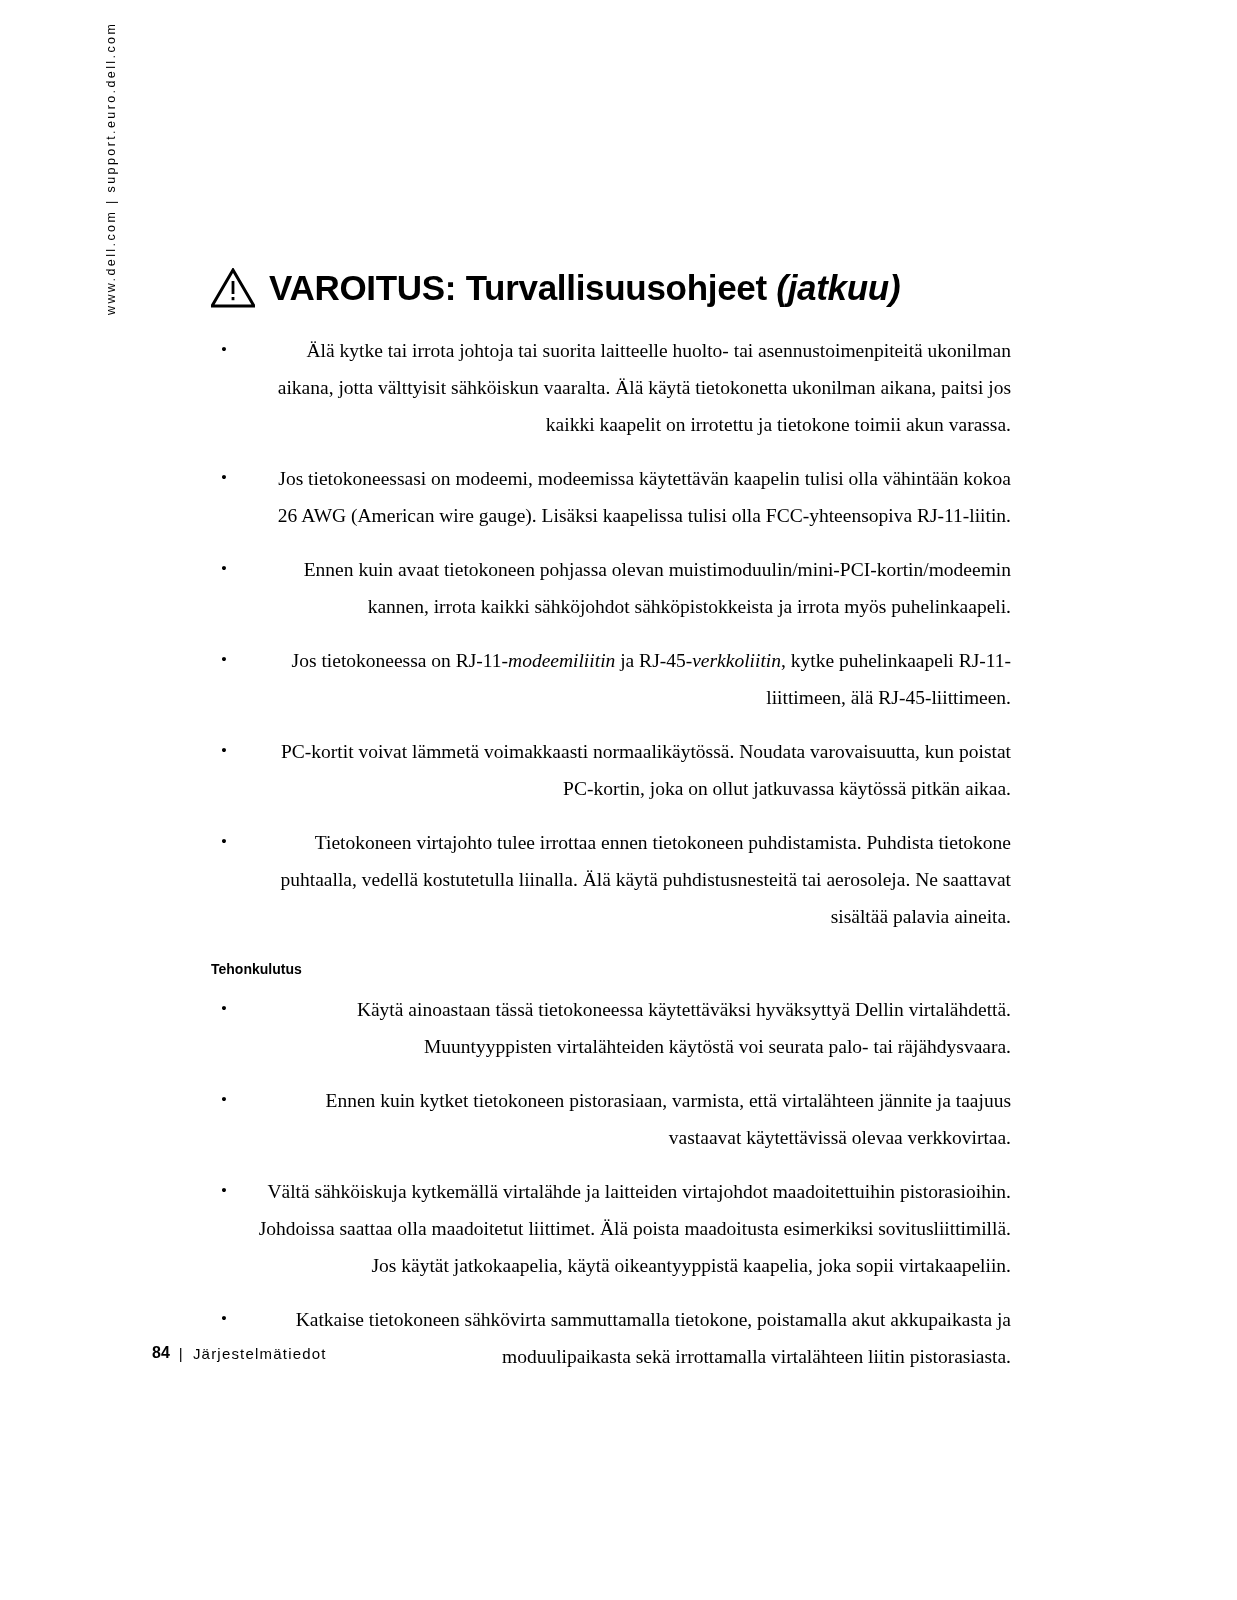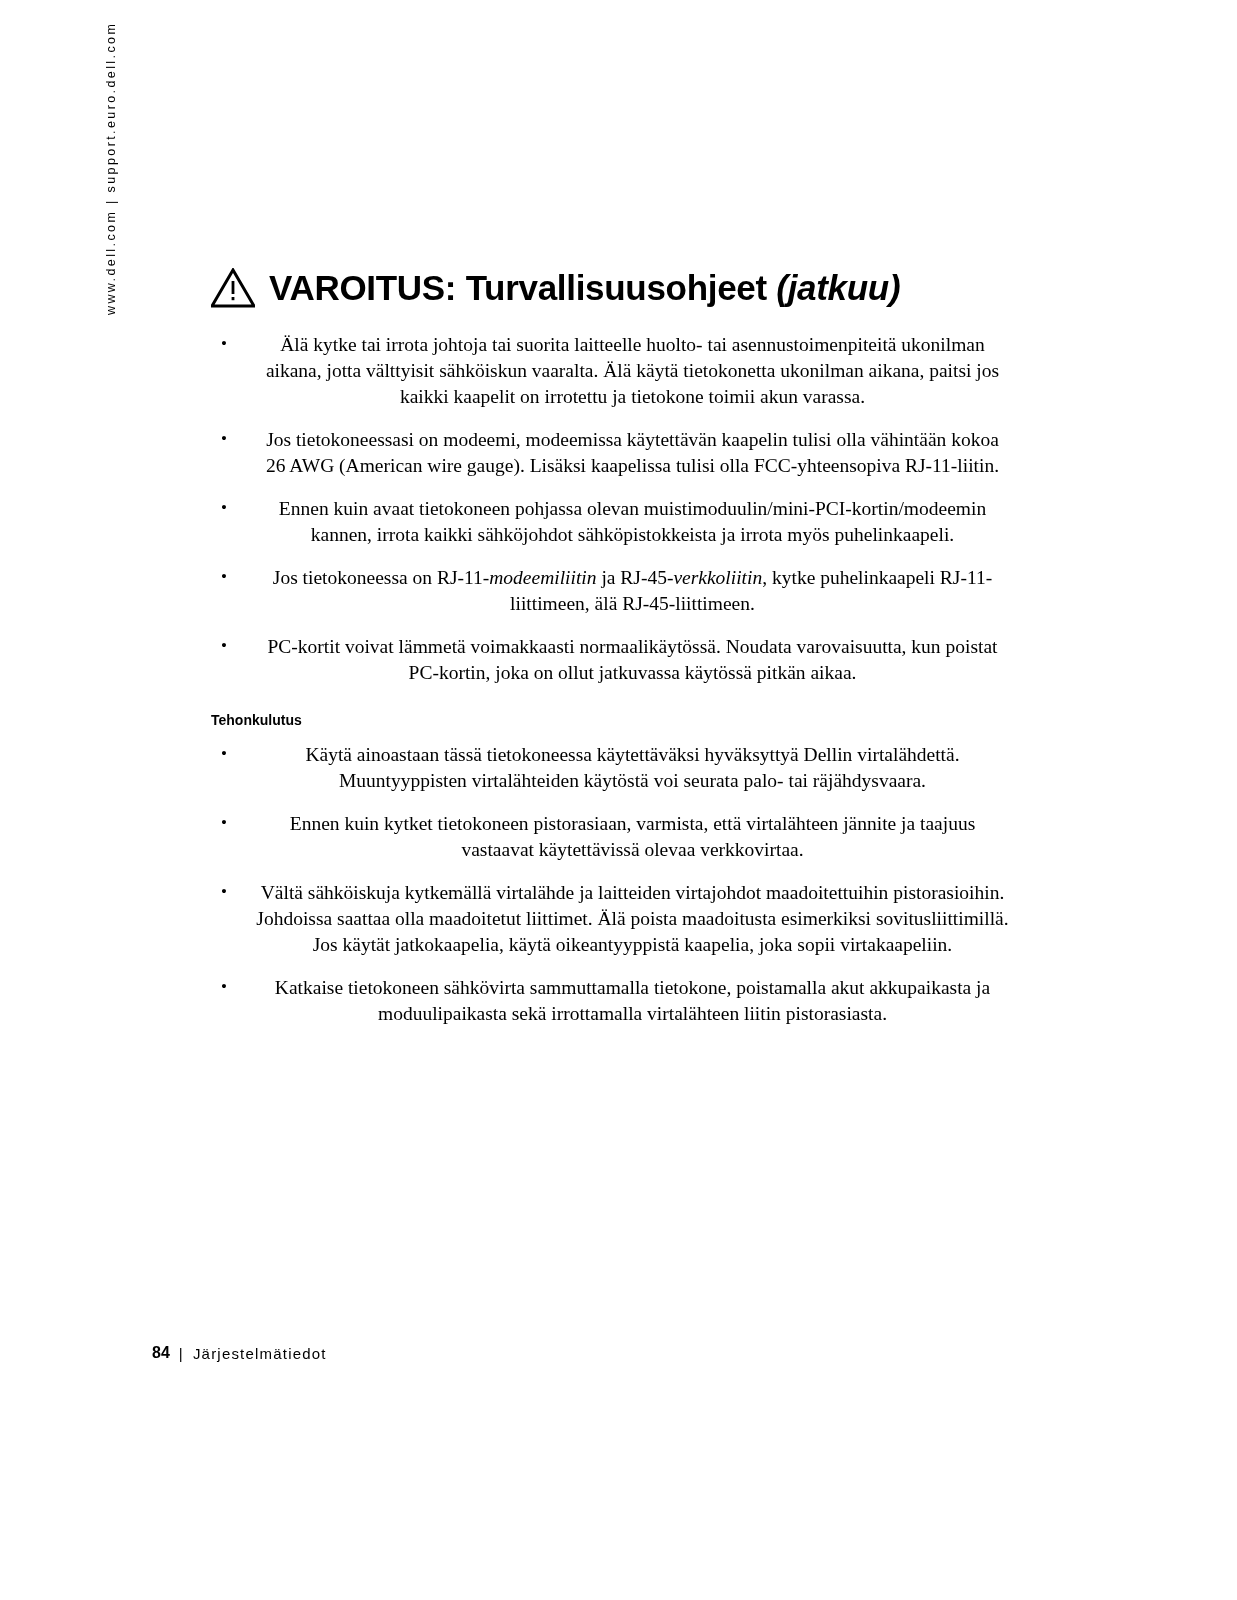--- a/index.html
+++ b/index.html
@@ -74,22 +74,22 @@
   ul.bullets {
     list-style: none;
     margin: 0;
     padding: 0;
   }
   ul.bullets > li {
     position: relative;
     padding-left: 43px;
     margin-bottom: 17px;
     font-size: 19.5px;
-    line-height: 26px;
-    text-align: center;
+    line-height: 37px;
+    text-align: right;
   }
   ul.bullets > li::before {
     content: "\2022";
     position: absolute;
     left: 10px;
     top: -1px;
     font-size: 17px;
   }
   .subhead {
     font-family: "Liberation Sans", sans-serif;
@@ -138,20 +138,21 @@
   </div>
 
   <div class="content">
 
     <ul class="bullets">
       <li>Älä kytke tai irrota johtoja tai suorita laitteelle huolto- tai asennustoimenpiteitä ukonilman aikana, jotta välttyisit sähköiskun vaaralta. Älä käytä tietokonetta ukonilman aikana, paitsi jos kaikki kaapelit on irrotettu ja tietokone toimii akun varassa.</li>
       <li>Jos tietokoneessasi on modeemi, modeemissa käytettävän kaapelin tulisi olla vähintään kokoa 26 AWG (American wire gauge). Lisäksi kaapelissa tulisi olla FCC-yhteensopiva RJ-11-liitin.</li>
       <li>Ennen kuin avaat tietokoneen pohjassa olevan muistimoduulin/mini-PCI-kortin/modeemin kannen, irrota kaikki sähköjohdot sähköpistokkeista ja irrota myös puhelinkaapeli.</li>
       <li><span>Jos tietokoneessa on RJ-11-</span><i>modeemiliitin</i><span> ja RJ-45-</span><i>verkkoliitin</i><span>, kytke puhelinkaapeli RJ-11-liittimeen, älä RJ-45-liittimeen.</span></li>
       <li>PC-kortit voivat lämmetä voimakkaasti normaalikäytössä. Noudata varovaisuutta, kun poistat PC-kortin, joka on ollut jatkuvassa käytössä pitkän aikaa.</li>
+      <li>Tietokoneen virtajohto tulee irrottaa ennen tietokoneen puhdistamista. Puhdista tietokone puhtaalla, vedellä kostutetulla liinalla. Älä käytä puhdistusnesteitä tai aerosoleja. Ne saattavat sisältää palavia aineita.</li>
     </ul>
 
     <div class="subhead">Tehonkulutus</div>
 
     <ul class="bullets">
       <li>Käytä ainoastaan tässä tietokoneessa käytettäväksi hyväksyttyä Dellin virtalähdettä. Muuntyyppisten virtalähteiden käytöstä voi seurata palo- tai räjähdysvaara.</li>
       <li>Ennen kuin kytket tietokoneen pistorasiaan, varmista, että virtalähteen jännite ja taajuus vastaavat käytettävissä olevaa verkkovirtaa.</li>
       <li>Vältä sähköiskuja kytkemällä virtalähde ja laitteiden virtajohdot maadoitettuihin pistorasioihin. Johdoissa saattaa olla maadoitetut liittimet. Älä poista maadoitusta esimerkiksi sovitusliittimillä. Jos käytät jatkokaapelia, käytä oikeantyyppistä kaapelia, joka sopii virtakaapeliin.</li>
       <li>Katkaise tietokoneen sähkövirta sammuttamalla tietokone, poistamalla akut akkupaikasta ja moduulipaikasta sekä irrottamalla virtalähteen liitin pistorasiasta.</li>
     </ul>

